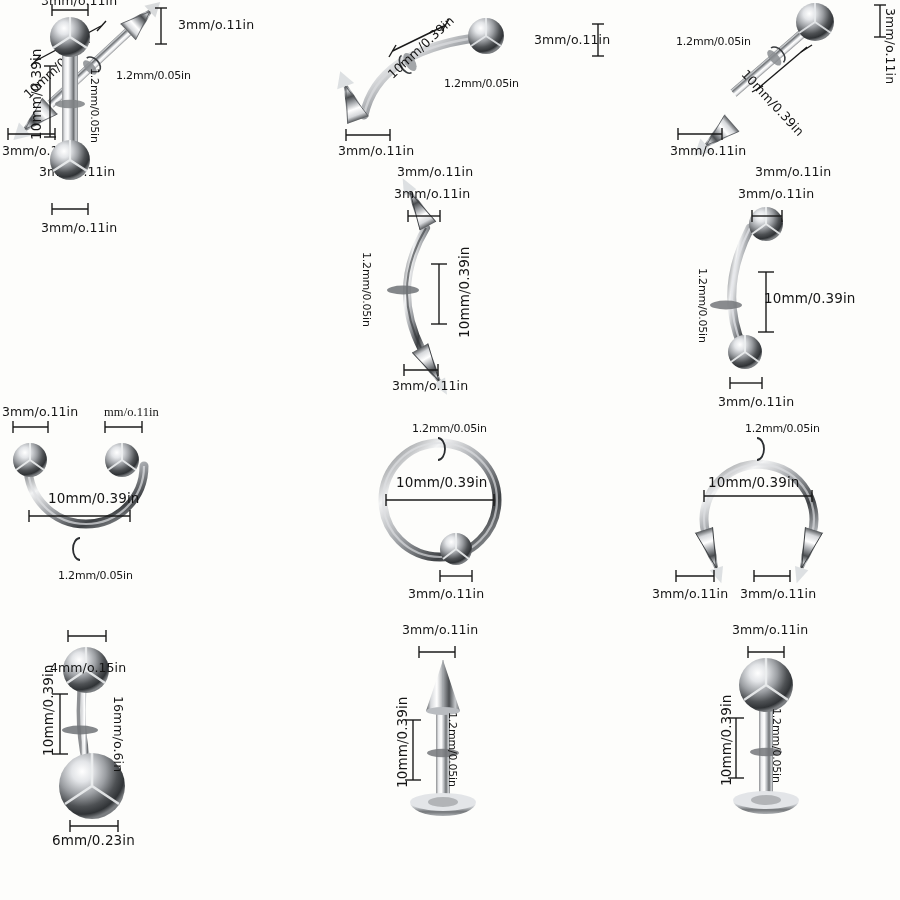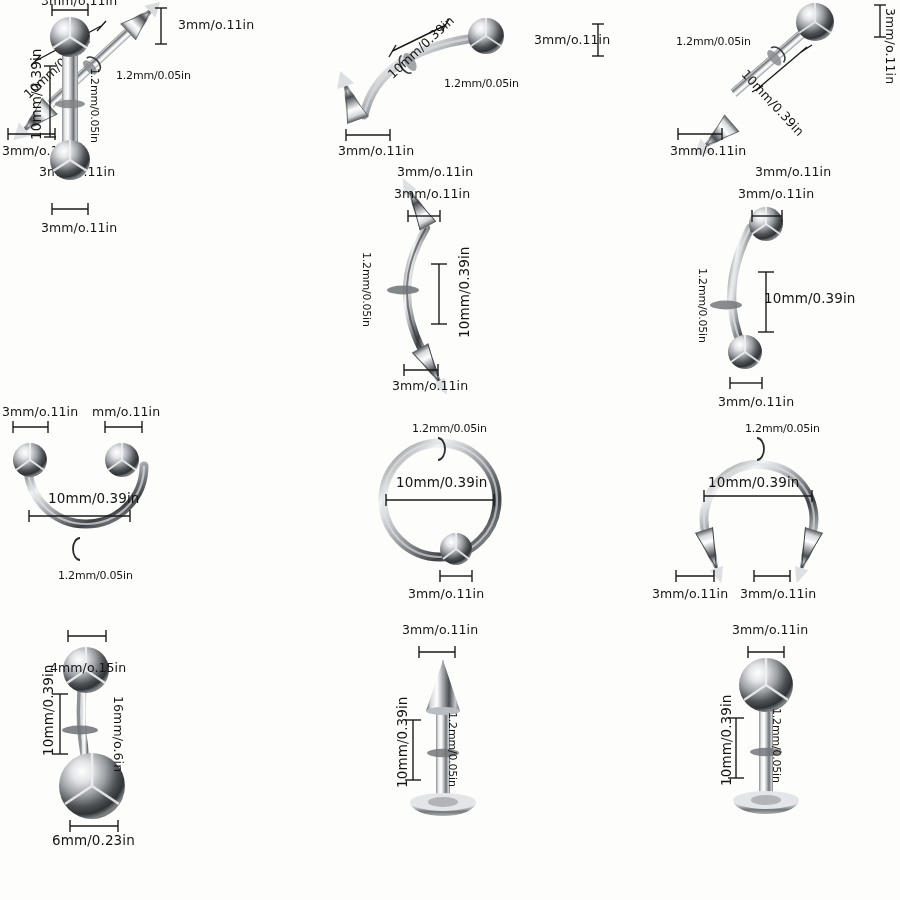--- a/index.html
+++ b/index.html
@@ -347,21 +347,21 @@
       <line x1="142" y1="3" x2="142" y2="15"></line>
     </g>
 
     <g class="dim">
       <line x1="29" y1="92" x2="29" y2="104"></line>
       <line x1="29" y1="98" x2="130" y2="98"></line>
       <line x1="130" y1="92" x2="130" y2="104"></line>
     </g>
   </svg>
   <span class="lbl" style="left:2px;top:-12px;">3mm/o.11in</span>
-  <span class="lbl" style="left:92px;top:-12px;">mm/o.11in</span>
+  <span class="lbl" style="left:104px;top:-12px;font-family:Liberation Serif, serif;">mm/o.11in</span>
   <span class="lbl lg" style="left:48px;top:74px;">10mm/0.39in</span>
   <span class="lbl sm" style="left:58px;top:152px;">1.2mm/0.05in</span>
 </div>
 
 <div class="cell" style="left:300px;top:418px;width:300px;height:190px;">
   <svg width="300" height="190">
     <circle cx="140" cy="82" r="57" stroke="url(#gRing)" stroke-width="9" fill="none"></circle>
     <circle cx="140" cy="82" r="57" stroke="#dfe1e4" stroke-width="2.2" fill="none" opacity=".65"></circle>
     <path d="M138 20 a7 11 0 0 1 0 22" stroke="#2a2d30" stroke-width="1.8" fill="none"></path>
     <circle cx="156" cy="131" r="16" fill="url(#gBall)"></circle>

